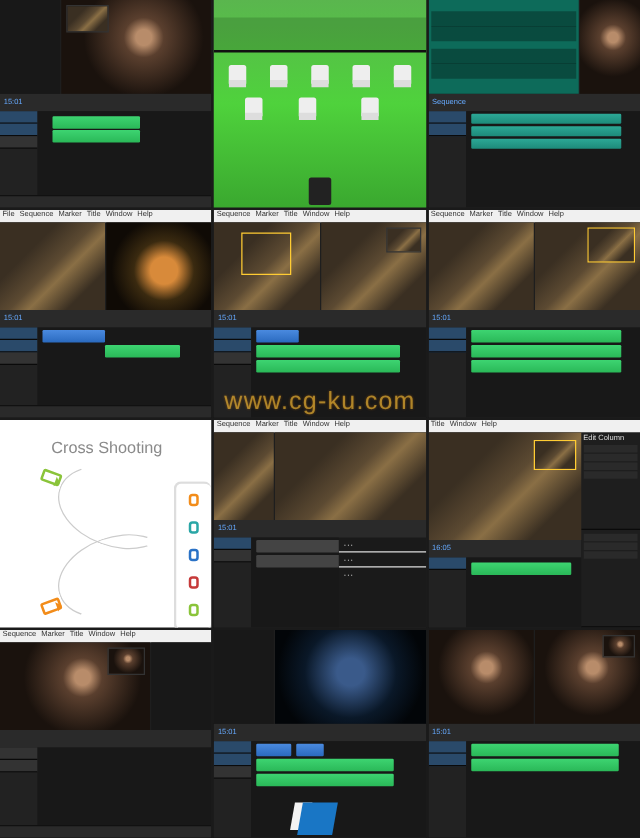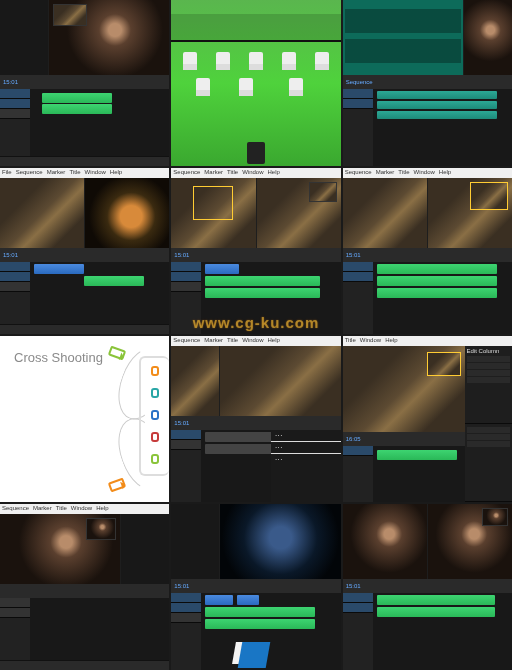--- a/index.html
+++ b/index.html
@@ -28,25 +28,25 @@
   .tl-track-head { height: 10px; border-bottom: 1px solid #0a0a0a; background: #333; }
   .tl-track-head.blue { background: #2a4a6a; }
   .tl-content { flex: 1; position: relative; background: #181818; overflow: hidden; }
   .clip { position: absolute; height: 10px; border-radius: 1px; }
   .clip.green { background: linear-gradient(180deg, #3dd471, #2ab858); }
   .clip.teal { background: linear-gradient(180deg, #2ca896, #1d8a7a); }
   .clip.blue { background: linear-gradient(180deg, #4a8adf, #2a6abf); }
   .clip.gray { background: #444; }
   .toolbar { height: 10px; background: #2a2a2a; border-top: 1px solid #111; }
   .sel-outline { position: absolute; border: 1px solid #ffcc33; pointer-events: none; z-index: 10; }
-  .watermark-top { position: absolute; left: 50%; top: 48%; transform: translate(-50%, -50%); font-size: 15px; font-weight: bold; color: rgba(255,200,60,0.55); letter-spacing: 1px; pointer-events: none; z-index: 50; white-space: nowrap; text-shadow: 0 0 2px rgba(255,140,0,0.4); }
+  .watermark-top { position: absolute; left: 50%; top: 48%; transform: translate(-50%, -50%); font-size: 20px; font-weight: normal; color: rgba(255,200,60,0.55); letter-spacing: 1px; pointer-events: none; z-index: 50; white-space: nowrap; text-shadow: 0 0 2px rgba(255,140,0,0.4); }
   .watermark-bot { position: absolute; left: 50%; bottom: 2px; transform: translateX(-50%); width: 52px; height: 26px; pointer-events: none; z-index: 50; }
   .wm-blue { position:absolute; left:10px; top:0; width:28px; height:26px; background:#1976c5; transform:skewX(-10deg); }
   .wm-white { position:absolute; left:4px; top:0; width:14px; height:22px; background:#fff; transform:skewX(-10deg); opacity:0.95; }
-  .cross-white { background: #fff; color: #555; display: flex; flex-direction: row; position: relative; }
+  .cross-white { background: #fff; color: #555; display: flex; flex-direction: column; position: relative; padding-left: 27px; }
   .cross-title { font-size: 13px; color: #8a8a8a; padding: 14px 0 0 14px; }
   .cam-icon { position: absolute; width: 16px; height: 10px; border: 2px solid; border-radius: 2px; }
   .cam-icon::after { content:''; position:absolute; right:-6px; top:1px; border:4px solid transparent; }
   .cam-green { border-color:#8ac43a; } .cam-green::after{ border-left-color:#8ac43a; }
   .cam-orange { border-color:#f28c1a; } .cam-orange::after{ border-left-color:#f28c1a; }
   .curve { position:absolute; width:65%; height:45%; border:1px solid #ccc; border-radius:50%; border-top-color:transparent; border-right-color:transparent; }
   .phone-outline { position:absolute; right:0; top:20px; width:30px; height:120px; border:2px solid #ddd; border-radius:6px; border-right:none; }
   .mini-ic { width:8px; height:10px; border:2px solid; border-radius:3px; position:absolute; }
   .panels-right { flex: 0 0 28%; background: #1e1e1e; display:flex; flex-direction:column; }
   .panel-sec { flex:1; border-bottom:1px solid #0a0a0a; padding:2px; font-size:6px; color:#888; }

